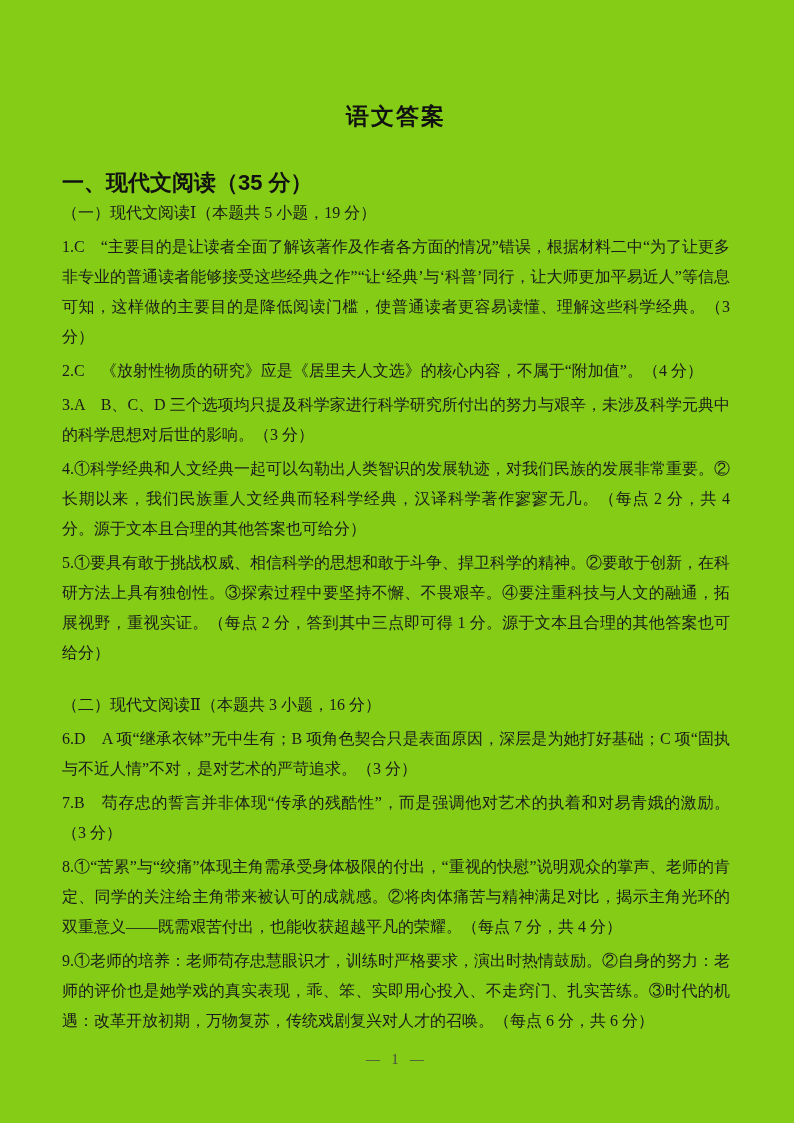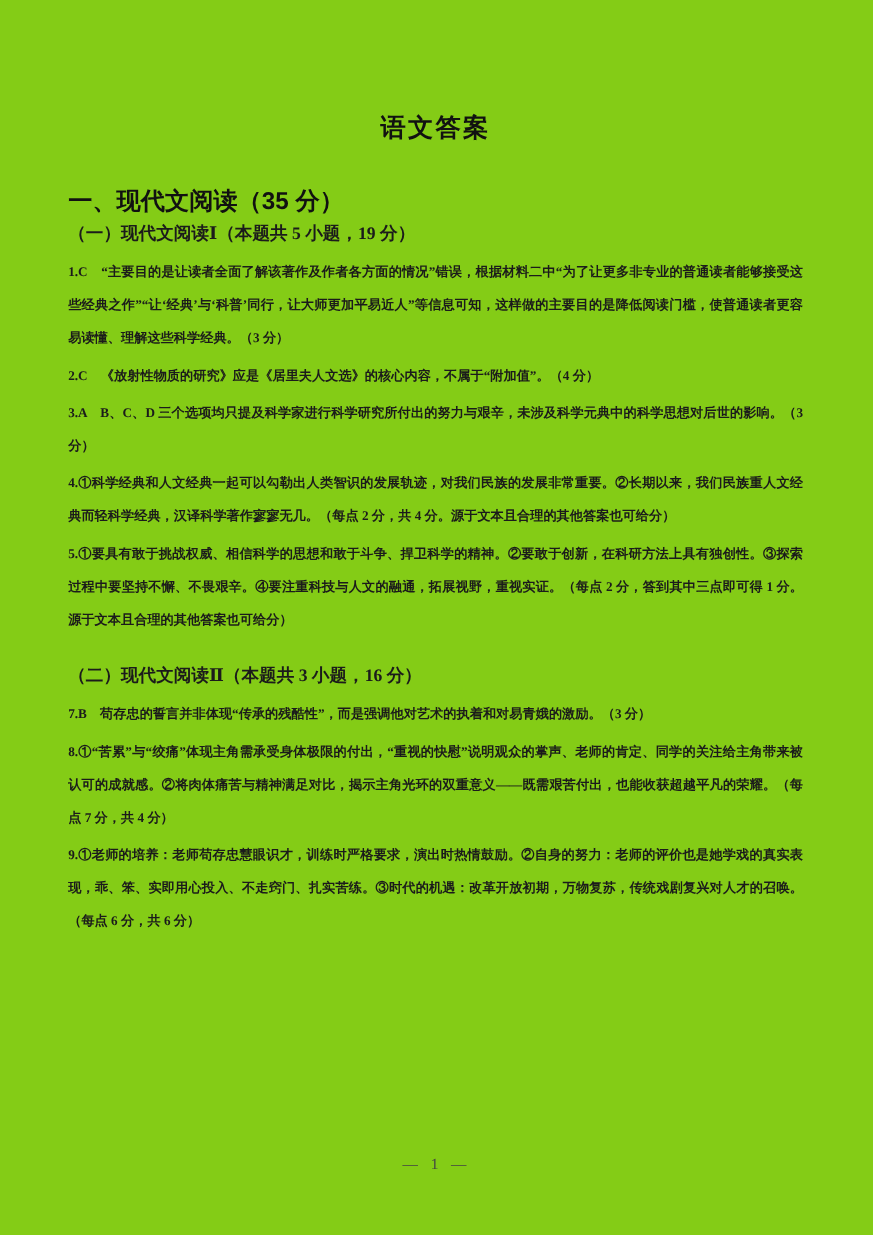--- a/index.html
+++ b/index.html
@@ -26,34 +26,34 @@
   .doc-title {
     text-align: center;
     font-family: "Liberation Sans", "DejaVu Sans", sans-serif;
     font-weight: bold;
     font-size: 23px;
     line-height: 32px;
     letter-spacing: 2px;
     margin: 0 0 36px 0;
     color: #111;
   }
-  .blk { margin: 0; font-weight: bold; }
+  .blk { margin: 0; }
   .h1 {
     font-family: "Liberation Sans", "DejaVu Sans", sans-serif;
     font-weight: bold;
     font-size: 22px;
     line-height: 30px;
     color: #111;
   }
   .h2 {
     font-size: 16px;
     line-height: 30px;
   }
   .p {
-    font-size: 12px;
+    font-size: 16px;
     line-height: 30px;
     text-align: justify;
     text-justify: inter-ideograph;
     margin-top: 4px;
   }
   .blank { height: 22px; }
   .footer {
     position: absolute;
     bottom: 54px;
     left: 0;
@@ -74,19 +74,20 @@
     <div>
         <div class="blk h1">一、现代文阅读（35 分）</div>
         <div class="blk h2">（一）现代文阅读Ⅰ（本题共 5 小题，19 分）</div>
         <div class="blk p">1.C　“主要目的是让读者全面了解该著作及作者各方面的情况”错误，根据材料二中“为了让更多非专业的普通读者能够接受这些经典之作”“让‘经典’与‘科普’同行，让大师更加平易近人”等信息可知，这样做的主要目的是降低阅读门槛，使普通读者更容易读懂、理解这些科学经典。（3 分）</div>
         <div class="blk p">2.C　《放射性物质的研究》应是《居里夫人文选》的核心内容，不属于“附加值”。（4 分）</div>
         <div class="blk p">3.A　B、C、D 三个选项均只提及科学家进行科学研究所付出的努力与艰辛，未涉及科学元典中的科学思想对后世的影响。（3 分）</div>
         <div class="blk p">4.①科学经典和人文经典一起可以勾勒出人类智识的发展轨迹，对我们民族的发展非常重要。②长期以来，我们民族重人文经典而轻科学经典，汉译科学著作寥寥无几。（每点 2 分，共 4 分。源于文本且合理的其他答案也可给分）</div>
         <div class="blk p">5.①要具有敢于挑战权威、相信科学的思想和敢于斗争、捍卫科学的精神。②要敢于创新，在科研方法上具有独创性。③探索过程中要坚持不懈、不畏艰辛。④要注重科技与人文的融通，拓展视野，重视实证。（每点 2 分，答到其中三点即可得 1 分。源于文本且合理的其他答案也可给分）</div>
         <div class="blk blank"></div>
         <div class="blk h2">（二）现代文阅读Ⅱ（本题共 3 小题，16 分）</div>
+        <div class="blk p">6.D　A 项“继承衣钵”无中生有；B 项角色契合只是表面原因，深层是为她打好基础；C 项“固执与不近人情”不对，是对艺术的严苛追求。（3 分）</div>
         <div class="blk p">7.B　苟存忠的誓言并非体现“传承的残酷性”，而是强调他对艺术的执着和对易青娥的激励。（3 分）</div>
         <div class="blk p">8.①“苦累”与“绞痛”体现主角需承受身体极限的付出，“重视的快慰”说明观众的掌声、老师的肯定、同学的关注给主角带来被认可的成就感。②将肉体痛苦与精神满足对比，揭示主角光环的双重意义——既需艰苦付出，也能收获超越平凡的荣耀。（每点 7 分，共 4 分）</div>
         <div class="blk p">9.①老师的培养：老师苟存忠慧眼识才，训练时严格要求，演出时热情鼓励。②自身的努力：老师的评价也是她学戏的真实表现，乖、笨、实即用心投入、不走窍门、扎实苦练。③时代的机遇：改革开放初期，万物复苏，传统戏剧复兴对人才的召唤。（每点 6 分，共 6 分）</div>
       </div>
   </div>
   <div class="footer">— 1 —</div>
 </div>
 
 </body></html>

